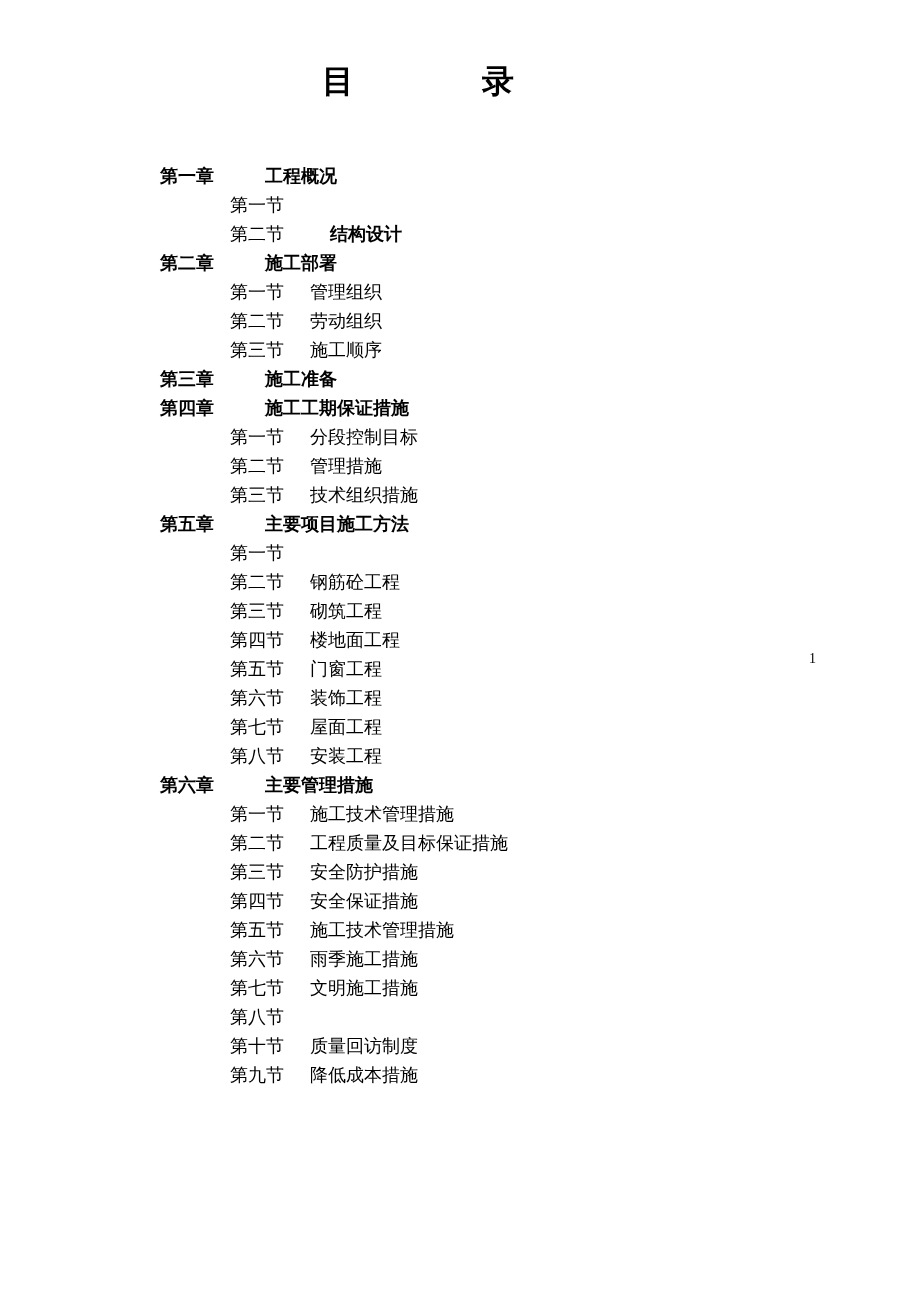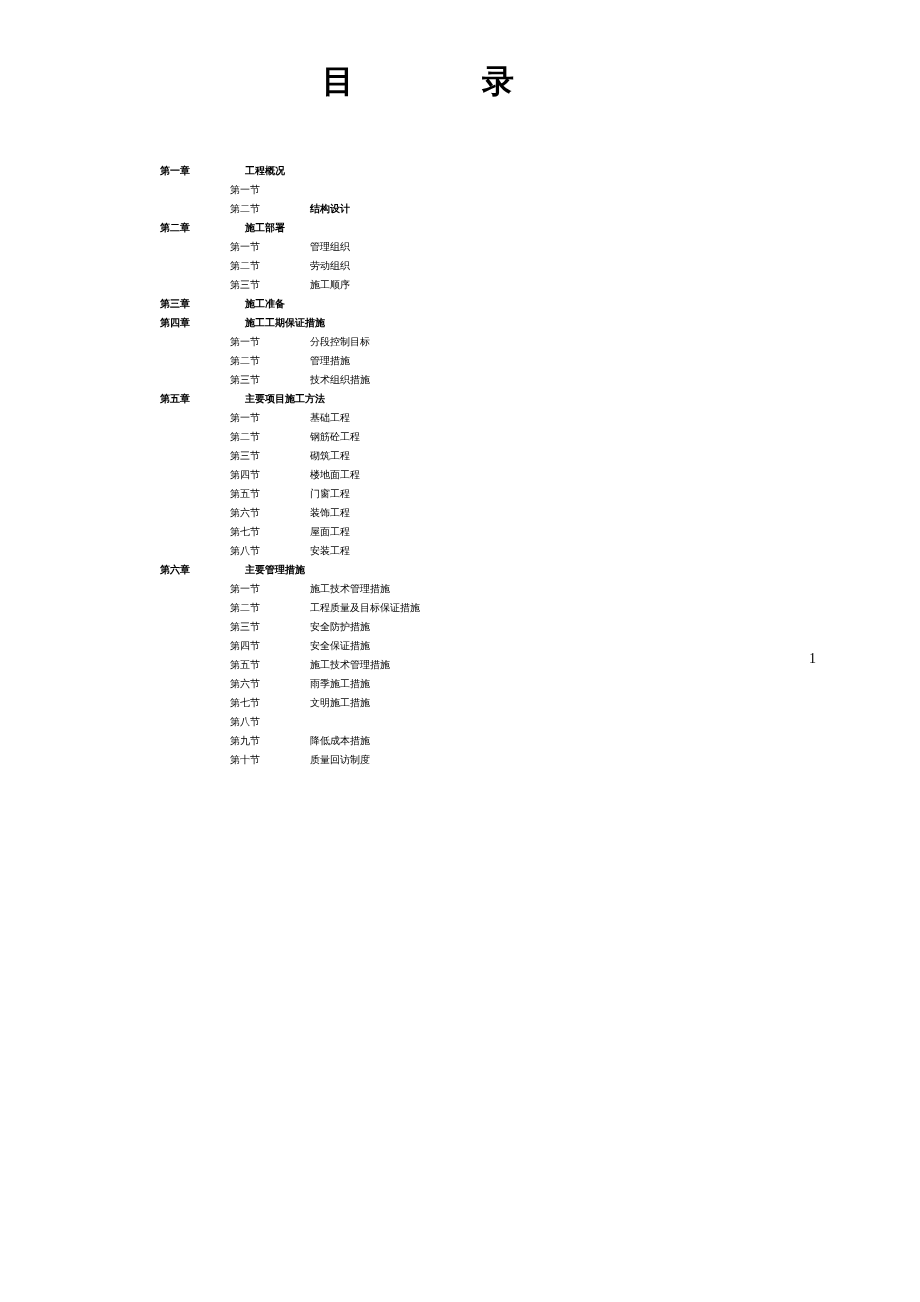--- a/index.html
+++ b/index.html
@@ -32,41 +32,42 @@
     }
     .page-number {
       position: absolute;
       right: 40px;
       top: 50%;
       font-size: 14px;
     }
     .toc-entry {
       display: flex;
       margin-bottom: 5px;
-      font-size: 10px;
+      font-size: 18px;
     }
     .toc-entry.chapter {
       font-weight: bold;
       margin-top: 4px;
     }
     .toc-entry.section {
       padding-left: 70px;
     }
     .toc-num {
       min-width: 80px;
       flex-shrink: 0;
     }
     .toc-entry.chapter .toc-num {
       min-width: 85px;
     }
     .toc-content {
       flex: 1;
     }
     .bold-content {
       font-weight: bold;
+      margin-left: 20px;
     }
   </style>
 </head>
 <body>
 
 <div class="page">
   <div class="page-title">目          录</div>
 
   <div class="toc-container" id="toc-container">
   <div class="toc-entry chapter">
@@ -115,21 +116,20 @@
       <div class="toc-entry section">
         <span class="toc-num">第三节</span>
         <span class="toc-content">技术组织措施</span>
       </div>
       <div class="toc-entry chapter">
         <span class="toc-num">第五章</span>
         <span class="toc-content bold-content">主要项目施工方法</span>
       </div>
       <div class="toc-entry section">
         <span class="toc-num">第一节</span>
-        <span class="toc-content">基础工程</span>
       </div>
       <div class="toc-entry section">
         <span class="toc-num">第二节</span>
         <span class="toc-content">钢筋砼工程</span>
       </div>
       <div class="toc-entry section">
         <span class="toc-num">第三节</span>
         <span class="toc-content">砌筑工程</span>
       </div>
       <div class="toc-entry section">
@@ -181,23 +181,23 @@
         <span class="toc-content">雨季施工措施</span>
       </div>
       <div class="toc-entry section">
         <span class="toc-num">第七节</span>
         <span class="toc-content">文明施工措施</span>
       </div>
       <div class="toc-entry section">
         <span class="toc-num">第八节</span>
       </div>
       <div class="toc-entry section">
+        <span class="toc-num">第十节</span>
+        <span class="toc-content">质量回访制度</span>
+      </div>
+      <div class="toc-entry section">
         <span class="toc-num">第九节</span>
         <span class="toc-content">降低成本措施</span>
       </div>
-      <div class="toc-entry section">
-        <span class="toc-num">第十节</span>
-        <span class="toc-content">质量回访制度</span>
-      </div>
     </div>
 
   <div class="page-number">1</div>
 </div>
 
 </body></html>

